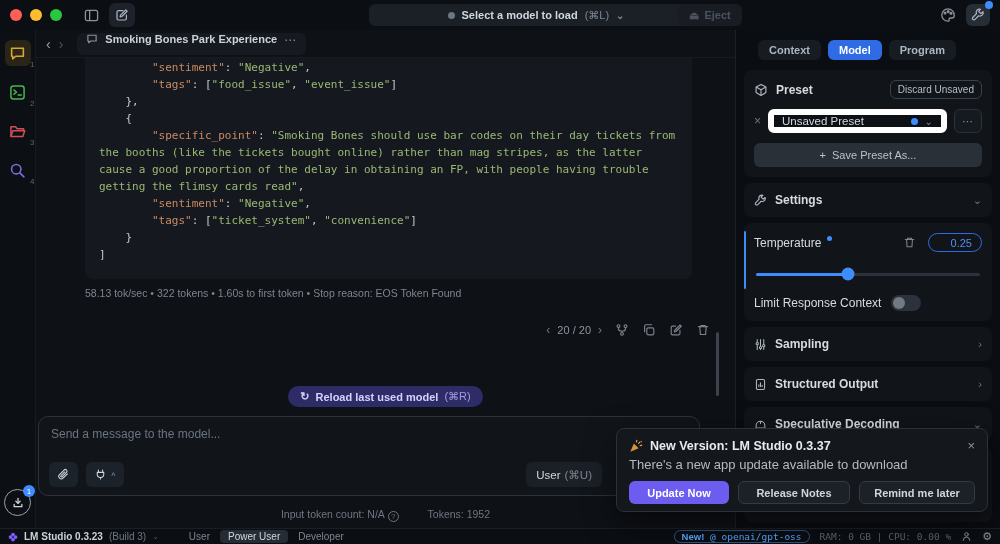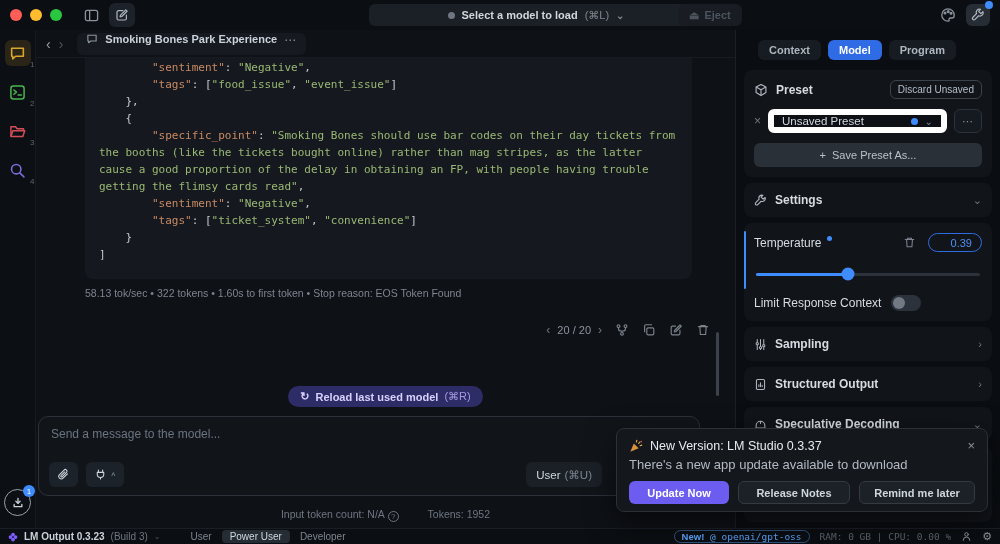--- a/index.html
+++ b/index.html
@@ -124,21 +124,21 @@
   .toggle { width:30px; height:16px; border-radius:8px; background:#2b323b; position:relative; margin-left:10px; }
   .toggle .knob { position:absolute; left:2px; top:2px; width:12px; height:12px; border-radius:50%; background:#717a84; }
   .draft-card { flex:1; margin-bottom:0; }
   .draft-label { font-size:12px; color:#c3cad2; }
   .link { margin-left:auto; font-size:11px; color:#4f8ff7; text-decoration:underline; }
 
   
   .notification { position:absolute; left:616px; top:428px; width:372px; height:84px; background:#14171c;
     border:1px solid #2b3139; border-radius:8px; box-shadow:0 10px 30px rgba(0,0,0,.55); padding:9px 12px; z-index:20; }
   .notif-head { display:flex; align-items:center; gap:7px; }
-  .notif-title { font-size:12.5px; font-weight:normal; color:#e6ebf0; }
+  .notif-title { font-size:12.5px; font-weight:bold; color:#e6ebf0; }
   .notif-close { margin-left:auto; color:#8b949e; font-size:13px; }
   .notif-body { margin-top:4px; font-size:13px; color:#b2bac3; }
   .notif-btns { margin-top:9px; display:flex; gap:9px; }
   .nbtn { height:23px; border-radius:6px; display:flex; align-items:center; justify-content:center; font-size:11px; }
   .nbtn.primary { width:100px; background:#6c5cf0; color:#fff; font-weight:bold; }
   .nbtn.ghost { background:#1c2128; border:1px solid #333a43; color:#cfd6dd; font-weight:bold; }
   .nbtn.rn { width:112px; } .nbtn.rm { flex:1; }
 
   
   .statusbar { height:16px; background:#0b0e12; border-top:1px solid #1a1f26; display:flex; align-items:center; padding:0 8px; font-size:10px; gap:6px; }
@@ -409,21 +409,21 @@
         <div class="row">
           <span class="temp-label">Temperature</span>
           <span class="sup-dot"></span>
           <span class="trash-dim">
               <svg width="13" height="13" viewBox="0 0 16 16" fill="none" stroke="currentColor" stroke-width="1.3" stroke-linecap="round">
                 <path d="M2.8 4.2h10.4"></path>
                 <path d="M5.6 4.2V2.8h4.8v1.4"></path>
                 <path d="M4.4 4.2l.6 9h6l.6-9"></path>
               </svg>
             </span>
-          <span class="temp-value">0.39</span>
+          <span class="temp-value">0.25</span>
         </div>
         <div class="slider">
           <span class="track"></span>
           <span class="fill" style="width: 41%;"></span>
           <span class="thumb" style="left: 41%;"></span>
         </div>
         <div class="limit-row">
           <span class="temp-label">Limit Response Context</span>
           <span class="toggle">
               <span class="knob"></span>
@@ -480,21 +480,21 @@
 
   <div class="statusbar">
     <span>
         <svg width="10" height="10" viewBox="0 0 16 16" fill="#7c5cff">
           <circle cx="8" cy="4" r="3"></circle>
           <circle cx="8" cy="12" r="3"></circle>
           <circle cx="4" cy="8" r="3"></circle>
           <circle cx="12" cy="8" r="3"></circle>
         </svg>
       </span>
-    <span class="sb-name">LM Output 0.3.23</span>
+    <span class="sb-name">LM Studio 0.3.23</span>
     <span class="sb-build">(Build 3)</span>
     <span class="sb-chev">⌄</span>
     <span class="modes">
       <span class="mode">User</span>
       <span class="mode active">Power User</span>
       <span class="mode">Developer</span>
     </span>
     <span class="sb-right">
       <span class="new-badge"><b>New!</b> <span>@ openai/gpt-oss</span></span>
       <span class="sys">RAM: 0 GB | CPU: 0.00 %</span>

